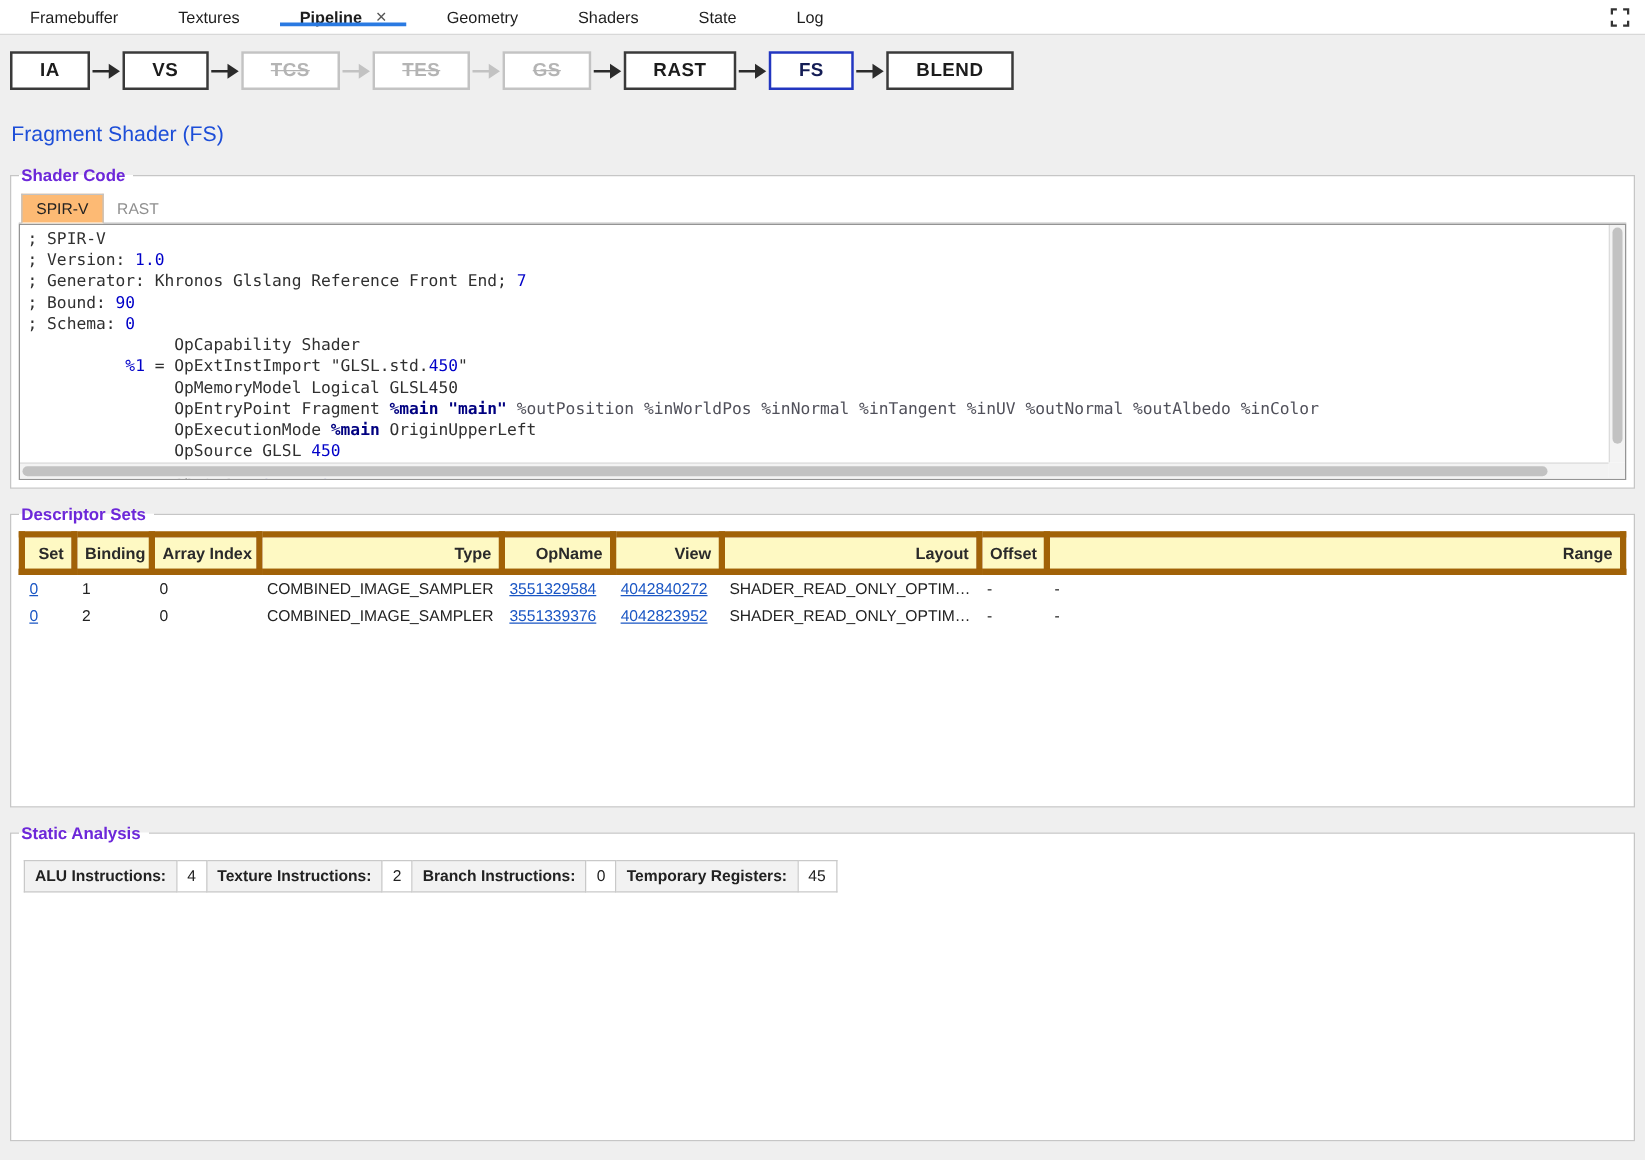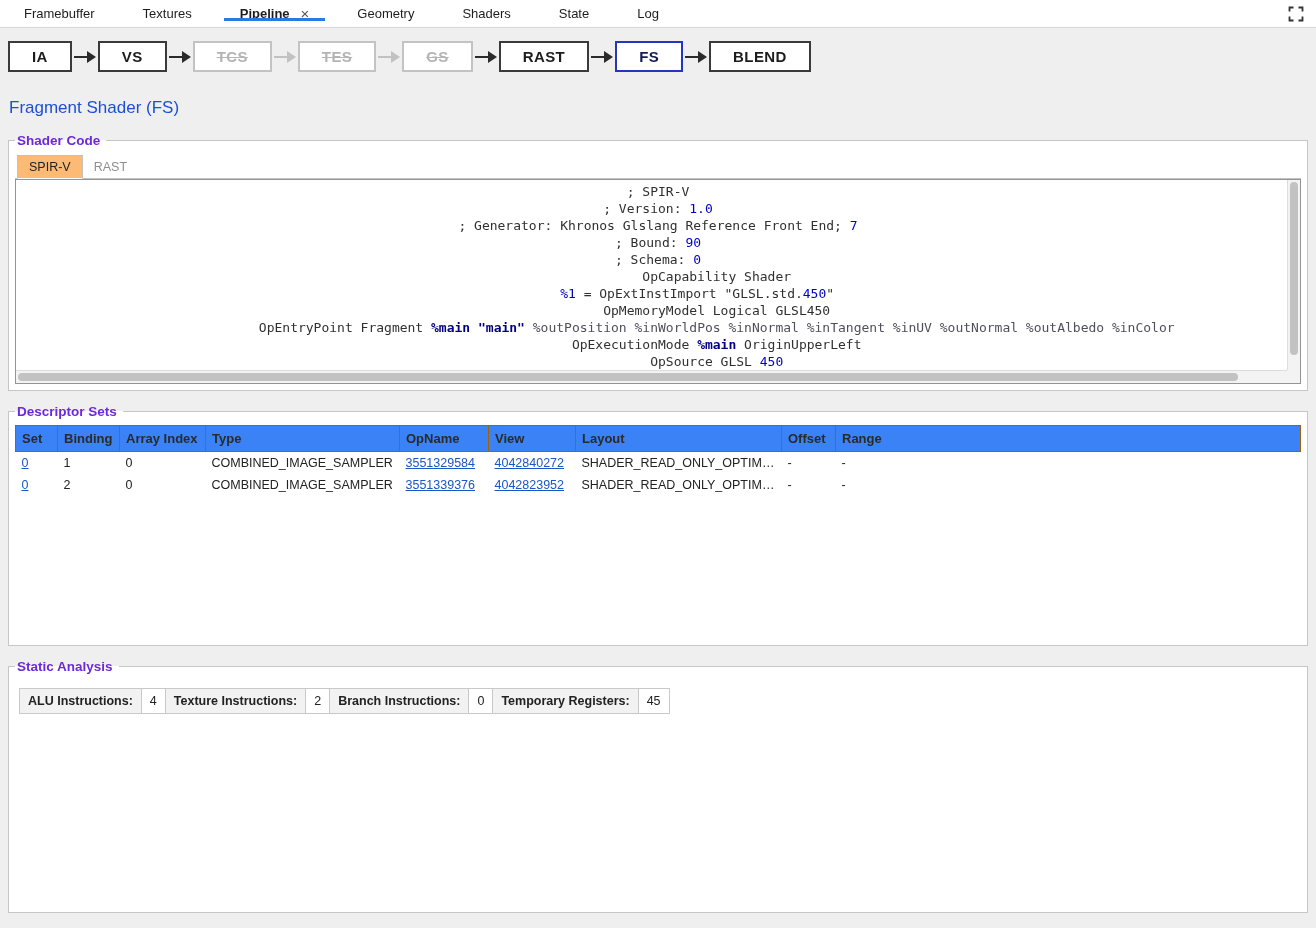--- a/index.html
+++ b/index.html
@@ -75,44 +75,44 @@
     margin-bottom: -1px;
     margin-top: 32px;
   }
   .codebox {
     position: relative; height: 205px; background: #fff;
     border: 1px solid #949494; overflow: hidden;
   }
   .code {
     font-family: "DejaVu Sans Mono", monospace;
     font-size: 13px; line-height: 17px; color: #303030;
-    padding: 3px 6px 0; white-space: pre; text-align: center;
+    padding: 3px 6px 0; white-space: pre;
   }
   .code .num { color: var(--code-number); }
   .code .kw  { color: var(--code-keyword); font-weight: bold; }
   .code .var { color: var(--code-var); }
   .vscroll {
     position: absolute; top: 0; right: 0; bottom: 13px; width: 13px;
     background: #f3f3f3; border-left: 1px solid #dcdcdc;
   }
   .vthumb { position: absolute; top: 2px; left: 2px; right: 2px; height: 91%; background: #c2c2c2; border-radius: 5px; }
   .hscroll {
     position: absolute; left: 0; right: 13px; bottom: 0; height: 13px;
     background: #f3f3f3; border-top: 1px solid #dcdcdc;
   }
   .hthumb { position: absolute; left: 2px; top: 2px; bottom: 2px; width: 96%; background: #c2c2c2; border-radius: 5px; }
   .corner { position: absolute; right: 0; bottom: 0; width: 13px; height: 13px; background: #f3f3f3; }
 
   
   .fs-desc { height: 242px; overflow: hidden; }
   .desc-table { width: 100%; border-collapse: collapse; table-layout: fixed; }
   .desc-table th {
-    background: #3b82f6; border: 1px solid #a16207;
+    background: #fef9c3; border: 5px solid #a16207;
     font-size: 13px; font-weight: bold; color: #2a2a2a;
-    text-align: left; padding: 5px 6px; white-space: nowrap; overflow: hidden;
+    text-align: right; padding: 5px 6px; white-space: nowrap; overflow: hidden;
   }
   .desc-table td {
     font-size: 12.5px; color: #222; padding: 4px 6px;
     white-space: nowrap; overflow: hidden; text-overflow: ellipsis;
   }
   .desc-table a { color: var(--link); text-decoration: underline; cursor: pointer; }
   .c-set { width: 42px; } .c-binding { width: 62px; } .c-arrayindex { width: 86px; }
   .c-type { width: 194px; } .c-handle { width: 89px; } .c-view { width: 87px; }
   .c-layout { width: 206px; } .c-offset { width: 54px; }
 

